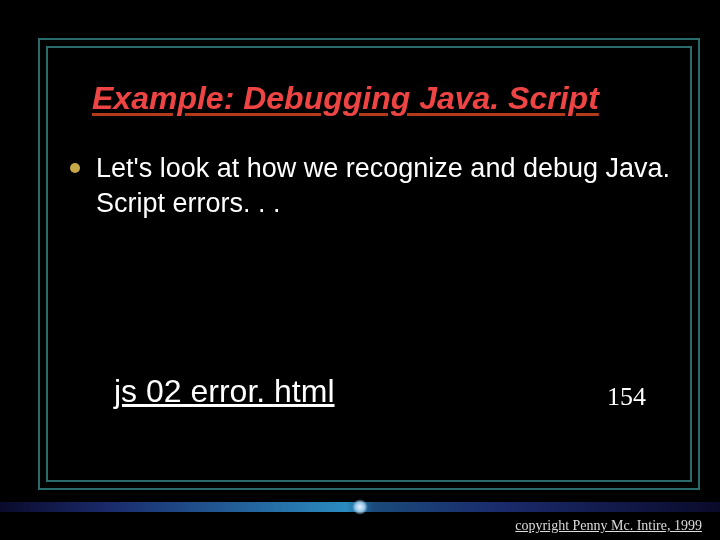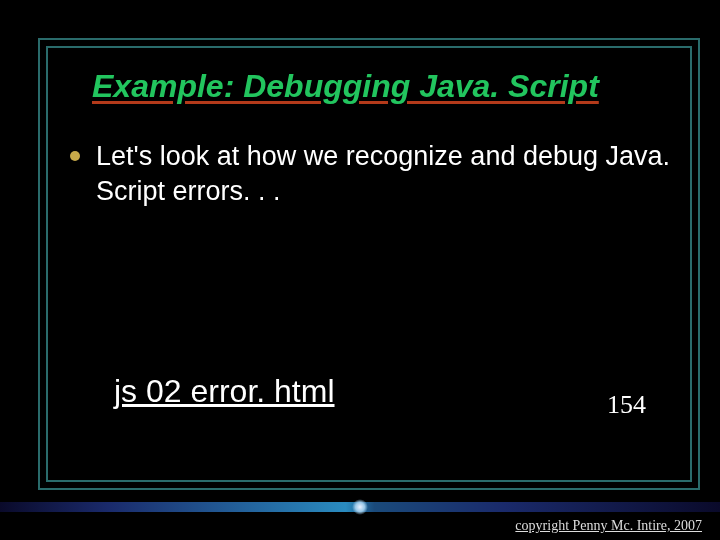--- a/index.html
+++ b/index.html
@@ -40,26 +40,26 @@
     left: 54px;
     top: 50px;
     right: 40px;
     bottom: 40px;
     color: #fff;
   }
   .title {
     font-size: 32px;
     font-weight: bold;
     font-style: italic;
-    color: #22c55e;
+    color: #ef4444;
     text-decoration: underline;
     text-decoration-color: #b33a1a;
     text-underline-offset: 4px;
     margin-left: 30px;
-    margin-top: 10px;
+    margin-top: 22px;
     letter-spacing: 0px;
   }
   .bullet-list {
     margin-top: 34px;
     list-style: none;
   }
   .bullet-item {
     position: relative;
     padding-left: 34px;
     font-size: 27px;
@@ -79,21 +79,21 @@
     position: absolute;
     left: 52px;
     bottom: 52px;
     font-size: 32px;
     color: #fff;
     text-decoration: underline;
   }
   .page-num {
     position: absolute;
     right: 26px;
-    bottom: 42px;
+    bottom: 50px;
     font-size: 26px;
     color: #fff;
     font-family: "Times New Roman", serif;
   }
   .copyright {
     position: absolute;
     right: 18px;
     bottom: 6px;
     font-size: 14px;
     color: #ddd;
@@ -135,13 +135,13 @@
         <span>Let's look at how we recognize and debug Java. Script errors. . .</span>
       </li>
     </ul>
     <div class="link">js 02 error. html</div>
     <div class="page-num">154</div>
   </div>
 </div>
 
 <div class="grad-band"></div>
 <div class="grad-spot"></div>
-<div class="copyright">copyright Penny Mc. Intire, 2007</div>
+<div class="copyright">copyright Penny Mc. Intire, 1999</div>
 
 </body></html>

